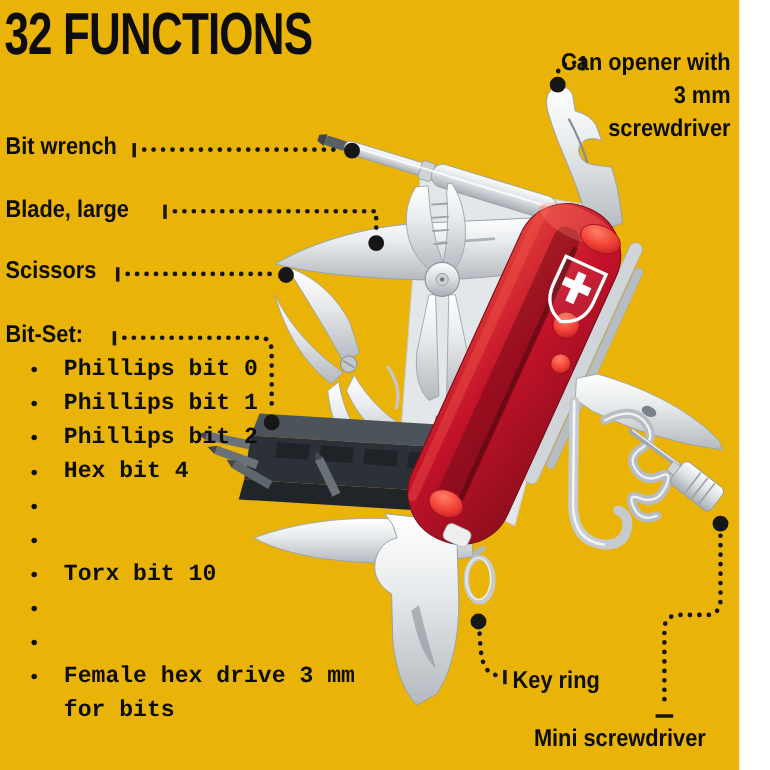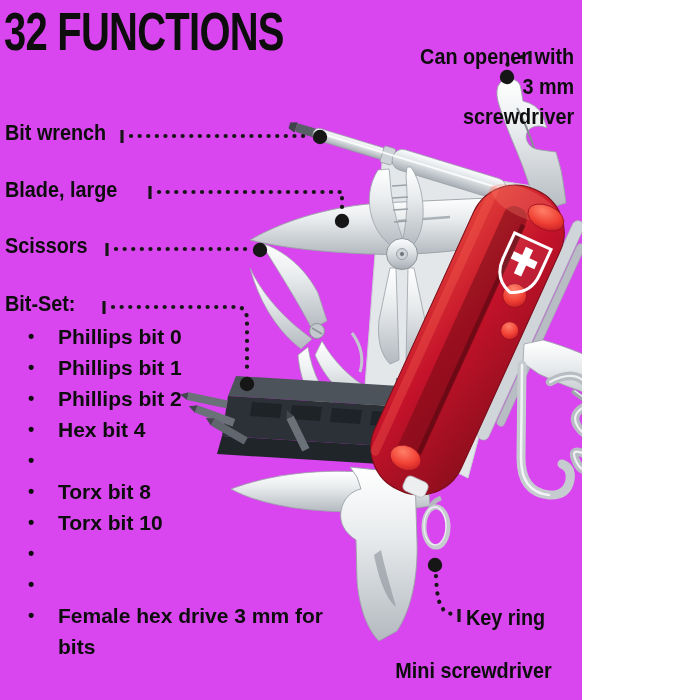--- a/index.html
+++ b/index.html
@@ -1,17 +1,17 @@
 <!DOCTYPE html>
 <html><head>
 <meta charset="utf-8">
 <style>
   html,body{margin:0;padding:0;background:#ffffff;}
   .stage{
-    position:relative;width:582px;height:700px;background:#d946ef;overflow:hidden;
+    position:relative;width:672px;height:700px;background:#eab308;overflow:hidden;
     font-family:"Liberation Sans", sans-serif;color:#0d0d0d;
   }
   .stage svg{position:absolute;left:0;top:0;}
   .title{
     position:absolute;left:4px;top:2px;font-size:54px;font-weight:700;line-height:58px;
     letter-spacing:-1px;white-space:nowrap;transform:scaleX(.74);transform-origin:left top;
   }
   .lbl{
     position:absolute;font-size:22px;font-weight:700;line-height:26px;white-space:nowrap;
     transform:scaleX(.9);transform-origin:left center;
@@ -21,21 +21,21 @@
     position:absolute;right:8px;top:42px;font-size:22px;font-weight:700;line-height:30px;
     text-align:right;transform:scaleX(.9);transform-origin:right top;
   }
   .can-opener-lbl span{display:block;}
   ul.bitlist{
     position:absolute;left:18px;top:321px;width:312px;margin:0;padding:0;list-style:none;
     font-size:21px;font-weight:700;line-height:31px;
   }
   ul.bitlist li{display:flex;align-items:flex-start;}
   ul.bitlist .blt{width:30px;padding-left:10px;font-size:18px;flex:none;}
-  ul.bitlist .itx{flex:1;}
+  ul.bitlist .itx{flex:1;font-family:Liberation Mono, monospace;}
 </style>
 </head>
 <body>
 
 <div class="stage">
 
   <svg width="700" height="700" viewBox="0 0 700 700">
     <defs>
       <linearGradient id="met1" x1="0" y1="0" x2="0" y2="1">
         <stop offset="0" stop-color="#fbfcfd"></stop>
@@ -260,21 +260,20 @@
       </li>
     <li>
         <span class="blt">•</span>
         <span class="itx">Hex bit 4</span>
       </li>
     <li>
         <span class="blt">•</span>
       </li>
     <li>
         <span class="blt">•</span>
-        <span class="itx">Torx bit 8</span>
       </li>
     <li>
         <span class="blt">•</span>
         <span class="itx">Torx bit 10</span>
       </li>
     <li>
         <span class="blt">•</span>
       </li>
     <li>
         <span class="blt">•</span>

